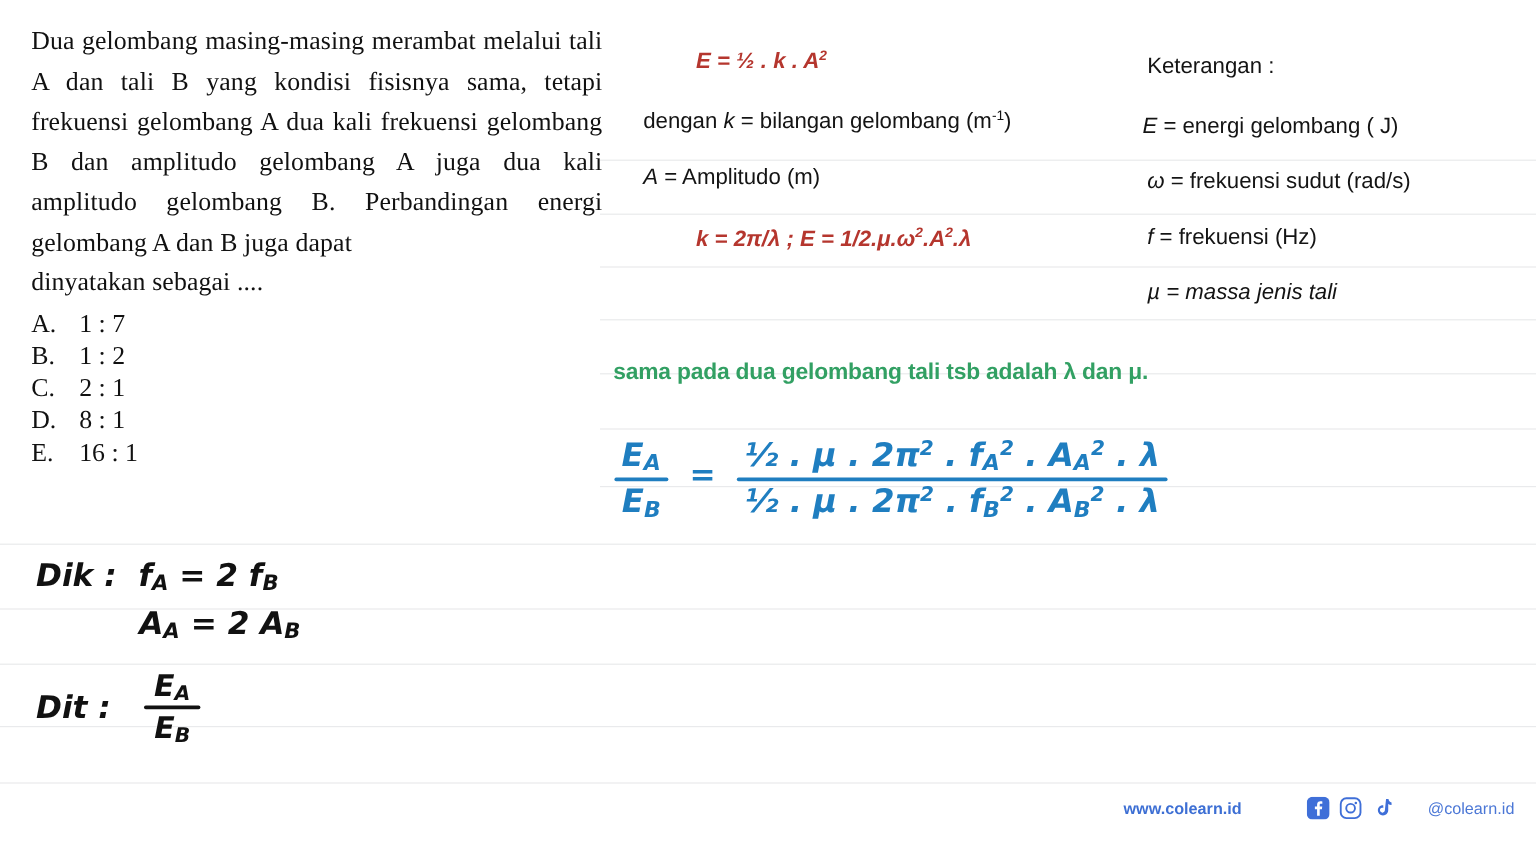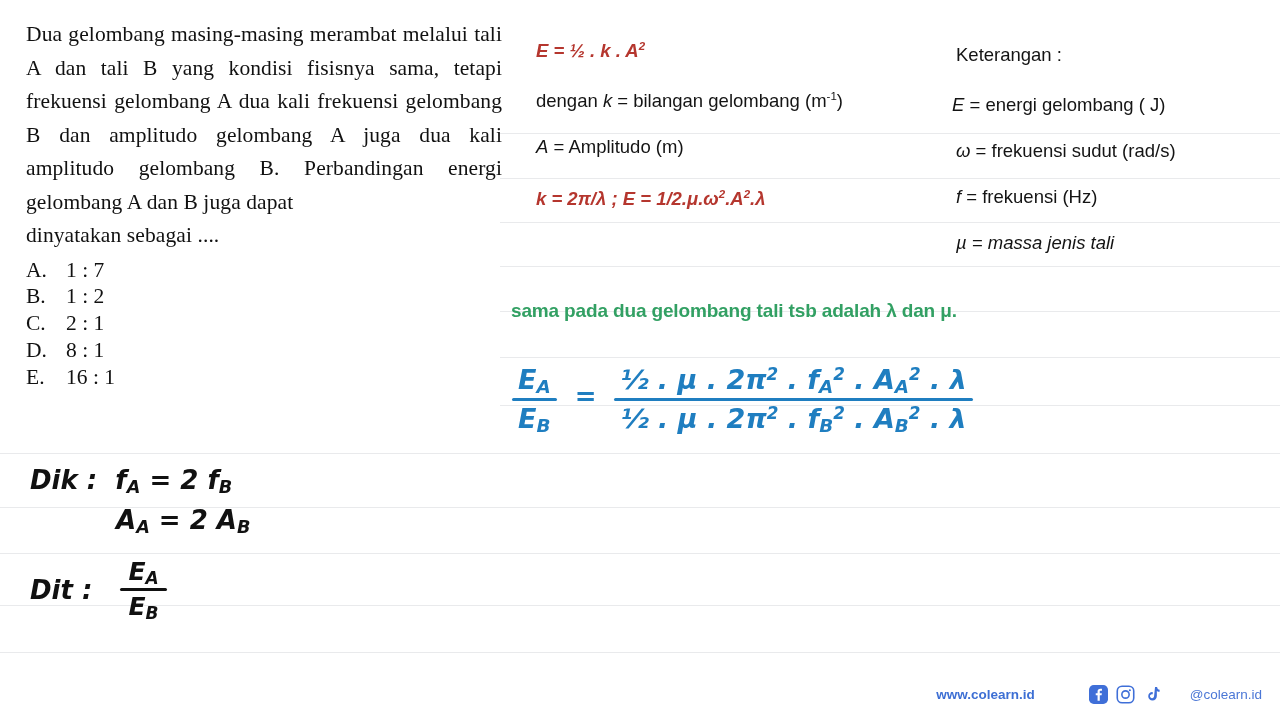--- a/index.html
+++ b/index.html
@@ -77,20 +77,21 @@
   }
   .frow {
     position: absolute;
     white-space: nowrap;
   }
   .red {
     color: #b5362e;
     font-size: 18.5px;
     font-style: italic;
     font-weight: 600;
+    margin-left: 44px;
   }
   .black {
     color: #141414;
     font-size: 18.5px;
   }
   .black i { font-style: italic; }
   sup { font-size: .62em; vertical-align: super; line-height: 0; }
 
   
   .keterangan-col {
@@ -215,21 +216,21 @@
     border-left: 6px solid #f5a623;
     border-top: 4px solid transparent;
     border-bottom: 4px solid transparent;
     margin: 0 3px 4px 2px;
   }
   .logo .learn { color: #2f6fd0; }
 
   .footer-right {
     position: absolute;
     right: 18px;
-    top: 31px;
+    top: 10px;
     display: flex;
     align-items: center;
     gap: 28px;
     color: #3d6fd4;
     font-size: 13.5px;
     font-weight: 600;
   }
   .social {
     display: flex;
     align-items: center;

